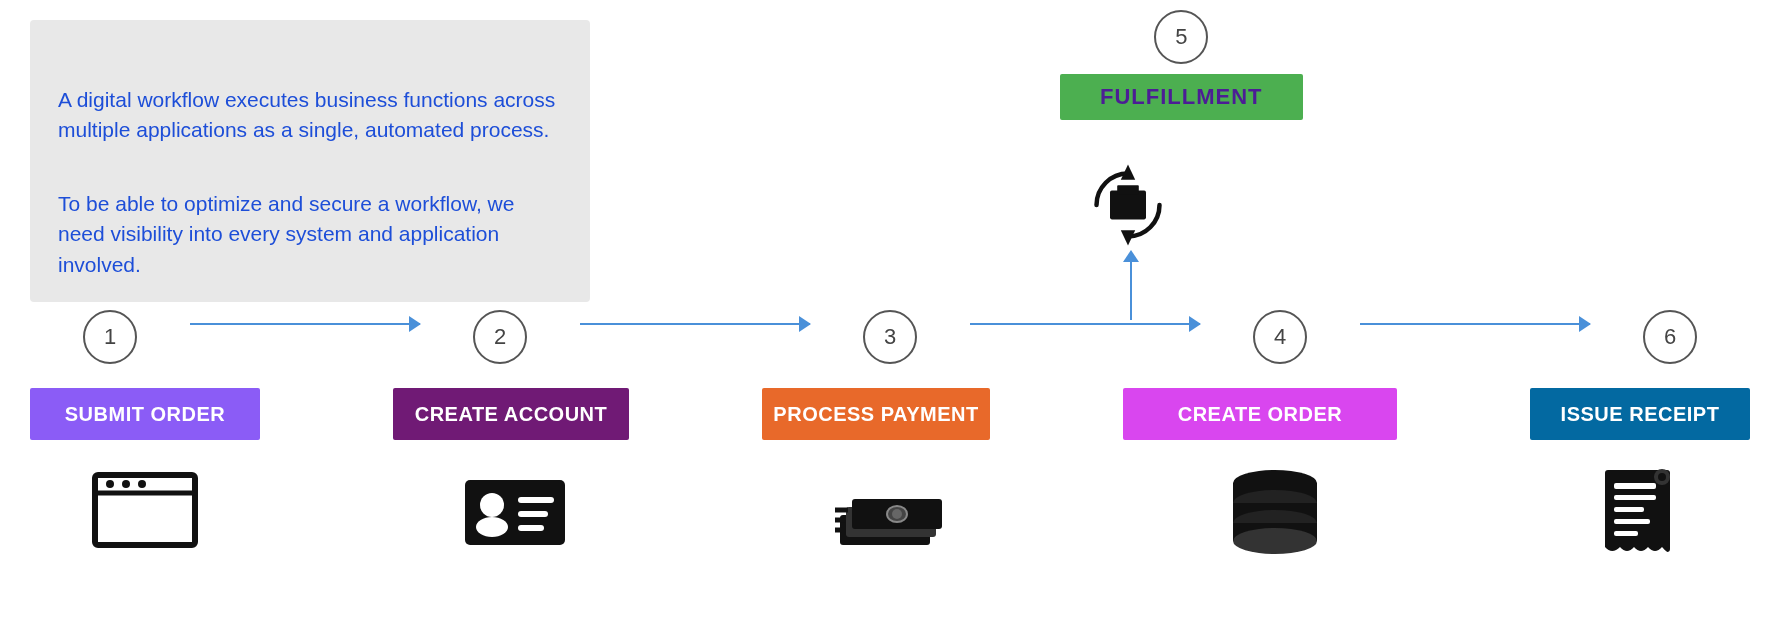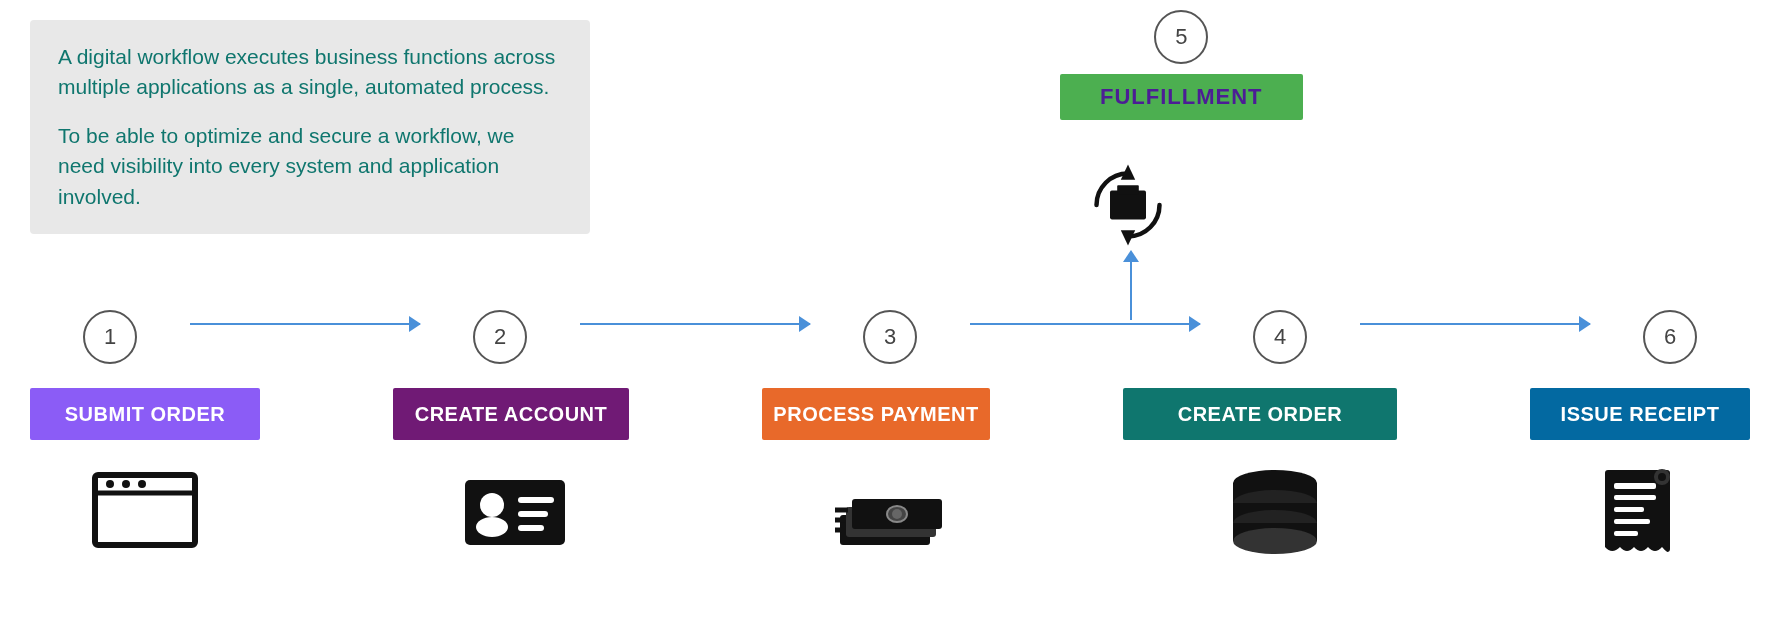--- a/index.html
+++ b/index.html
@@ -25,22 +25,23 @@
       top: 20px;
       left: 30px;
       width: 560px;
       background: #e8e8e8;
       border-radius: 4px;
       padding: 22px 28px;
     }
     .description-box p {
       font-size: 21px;
       line-height: 1.45;
-      color: #0f766e;
+      color: #1d4ed8;
       margin-bottom: 18px;
+      margin-top: 43px;
     }
     .description-box p:last-child {
       margin-bottom: 0;
     }
 
     
     .fulfillment-area {
       position: absolute;
       top: 10px;
       left: 1060px;
@@ -205,21 +206,21 @@
     
     .step-w1 { width: 160px; }
     .step-w2 { width: 160px; }
     .step-w3 { width: 160px; }
     .step-w4 { width: 160px; }
     .step-w6 { width: 160px; }
 
     .label-w1 { width: 230px; background: #8b5cf6; }
     .label-w2 { width: 236px; background: #701a75; text-align: right; }
     .label-w3 { width: 228px; background: #e8692a; }
-    .label-w4 { width: 274px; background: #0f766e; }
+    .label-w4 { width: 274px; background: #d946ef; }
     .label-w6 { width: 220px; background: #0369a1; }
 
     .icon-w { width: 230px; }
     .icon-w3 { width: 250px; }
     .icon-w4 { width: 230px; }
     .icon-w6 { width: 220px; }
   </style>
 </head>
 <body>
 

